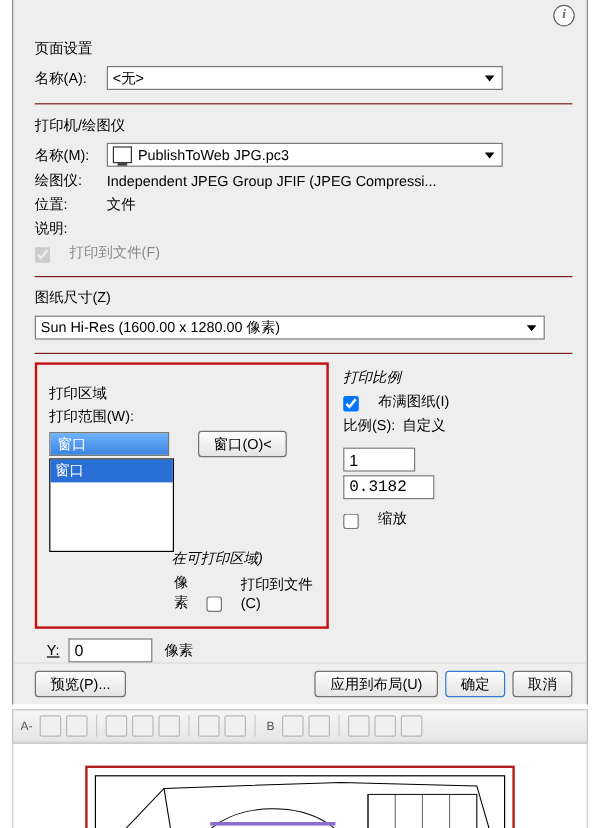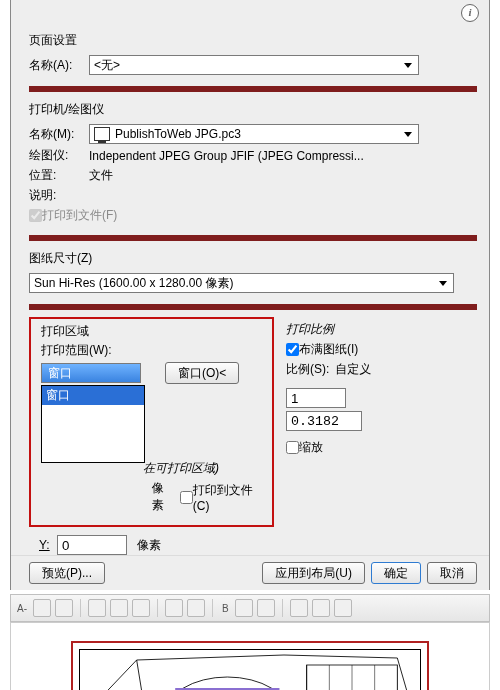--- a/index.html
+++ b/index.html
@@ -1,35 +1,35 @@
 <!DOCTYPE html>
 <html><head>
 <meta charset="utf-8">
 <style>
   html,body{margin:0;padding:0;font-family:"Microsoft YaHei","SimSun",sans-serif;font-size:12px;background:#fff;color:#000;}
   .window{width:480px;margin:0 auto;}
   .dialog{background:#eee;border-left:1px solid #888;border-right:1px solid #888;padding:0 0 6px 0;}
   .info-icon{position:absolute;right:10px;top:4px;width:16px;height:16px;border:1px solid #666;border-radius:50%;color:#666;font-style:italic;font-family:serif;font-weight:bold;text-align:center;line-height:15px;font-size:11px;background:#fefefe;}
   .inner{position:relative;padding:6px 12px 0 18px;}
-  .group{background:#eee;padding:4px 0 8px 0;margin-bottom:3px;border-bottom:6px solid #7f1d1d;}
+  .group{background:#eee;padding:4px 0 8px 0;margin-bottom:3px;border-bottom:1px solid #7f1d1d;}
   .group-top{padding-top:24px;}
   .group-title{margin:2px 0 6px 0;}
   .row{display:flex;align-items:center;margin:3px 0;}
   .label{width:60px;}
   input[type=text].field, .combo{height:20px;border:1px solid #7a7a7a;background:#fff;font-family:inherit;font-size:12px;padding:0 4px;box-sizing:border-box;}
   .combo{display:flex;align-items:center;justify-content:space-between;position:relative;}
   .combo .arrow{width:0;height:0;border-left:4px solid transparent;border-right:4px solid transparent;border-top:5px solid #000;margin-right:2px;}
   .w330{width:330px;}
   .w340{width:425px;}
   .plotter-icon{width:14px;height:12px;border:1px solid #333;margin-right:5px;position:relative;display:inline-block;}
   .plotter-icon:after{content:"";position:absolute;bottom:-3px;left:3px;width:8px;height:2px;background:#333;}
-  .check{display:inline-flex;align-items:center;gap:0;}
+  .check{display:inline-flex;align-items:flex-end;gap:16px;}
   .check input{margin:0;}
   .disabled-text{color:#8a8a8a;}
-  .redbox{border:2px solid #c31010;padding:4px 10px 8px 10px;margin:4px 0 0 0;position:relative;}
+  .redbox{border:2px solid #c31010;padding:16px 10px 8px 10px;margin:4px 0 0 0;position:relative;}
   .two-col{display:flex;gap:8px;}
   .left-col{flex:0 0 245px;}
   .right-col{flex:1;padding-left:4px;}
   .small-field{width:70px;height:20px;border:1px solid #7a7a7a;background:#fff;text-align:left;padding:0 4px;box-sizing:border-box;}
   .small-combo{width:100px;height:20px;border:1px solid #7a7a7a;background:#fff;display:inline-flex;align-items:center;padding:0 4px 0 6px;justify-content:space-between;box-sizing:border-box;}
   .btn{height:22px;padding:0 12px;border:1px solid #707070;background:linear-gradient(#fdfdfd,#e4e4e4);border-radius:3px;font-family:inherit;font-size:12px;cursor:pointer;}
   .btn-row{display:flex;gap:6px;justify-content:flex-start;padding:6px 12px 0 18px;align-items:flex-end;border-top:1px solid #dcdcdc;}
   .dropdown-open{position:absolute;top:21px;left:-1px;width:102px;border:1px solid #000;background:#fff;z-index:5;}
   .dropdown-open div{padding:1px 4px;}
   .dropdown-open .sel{background:#2a6fd6;color:#fff;}

